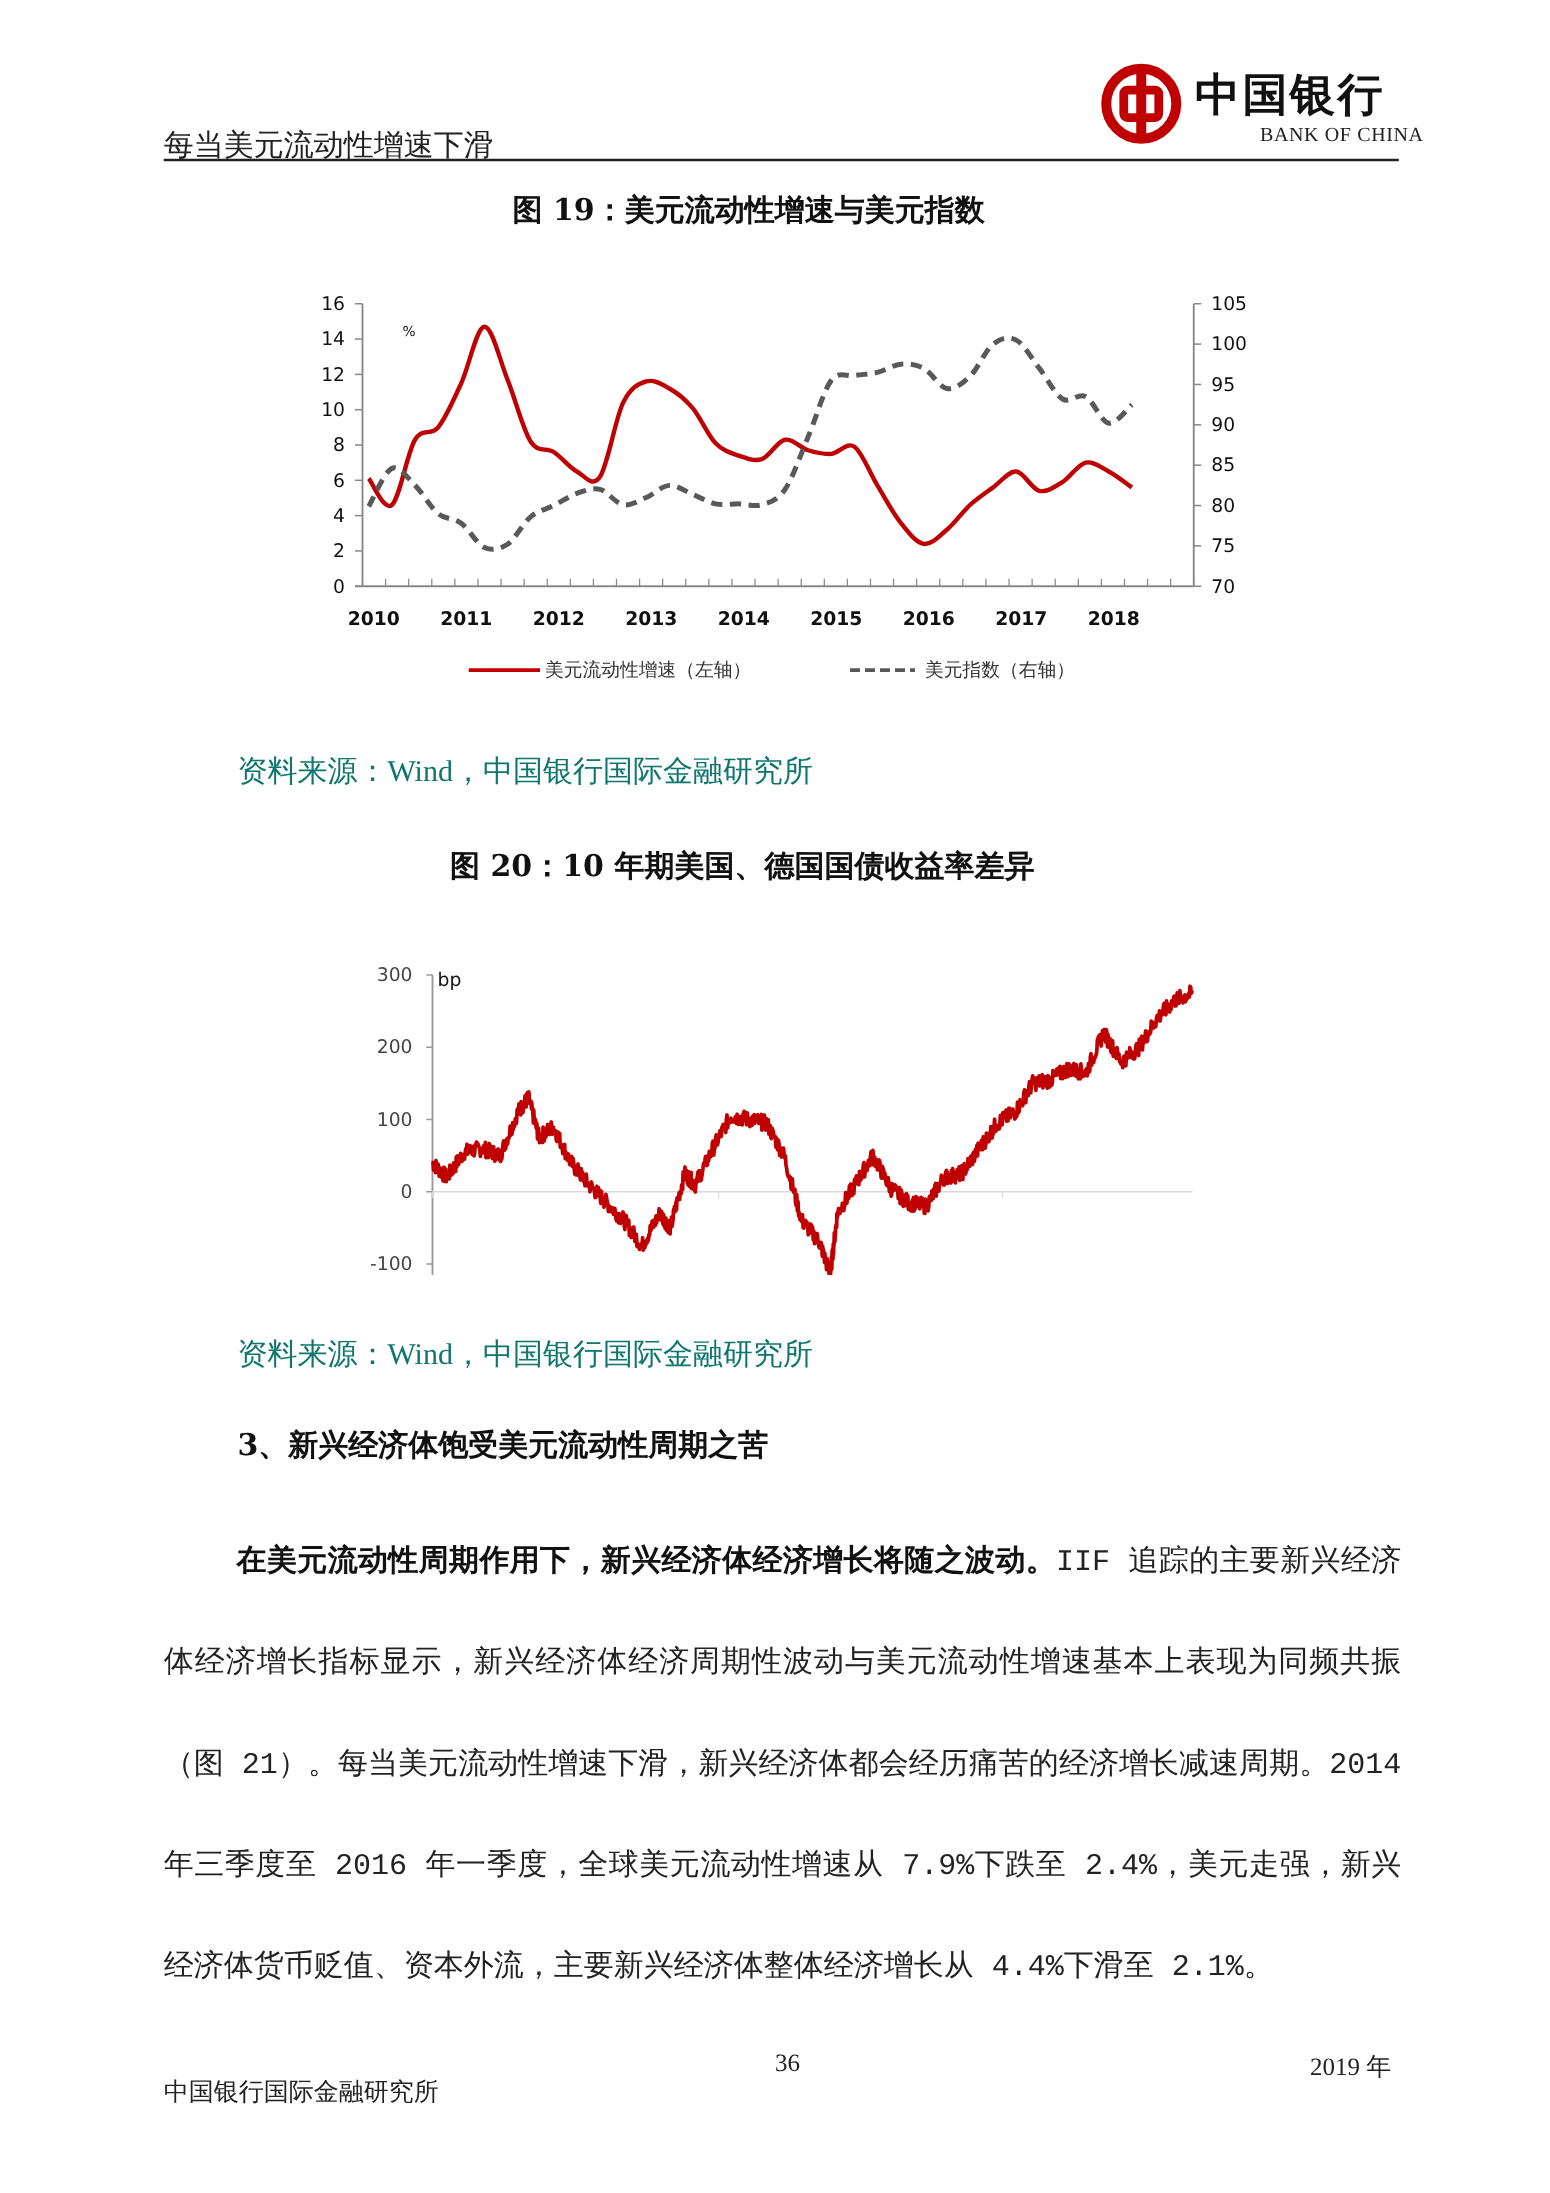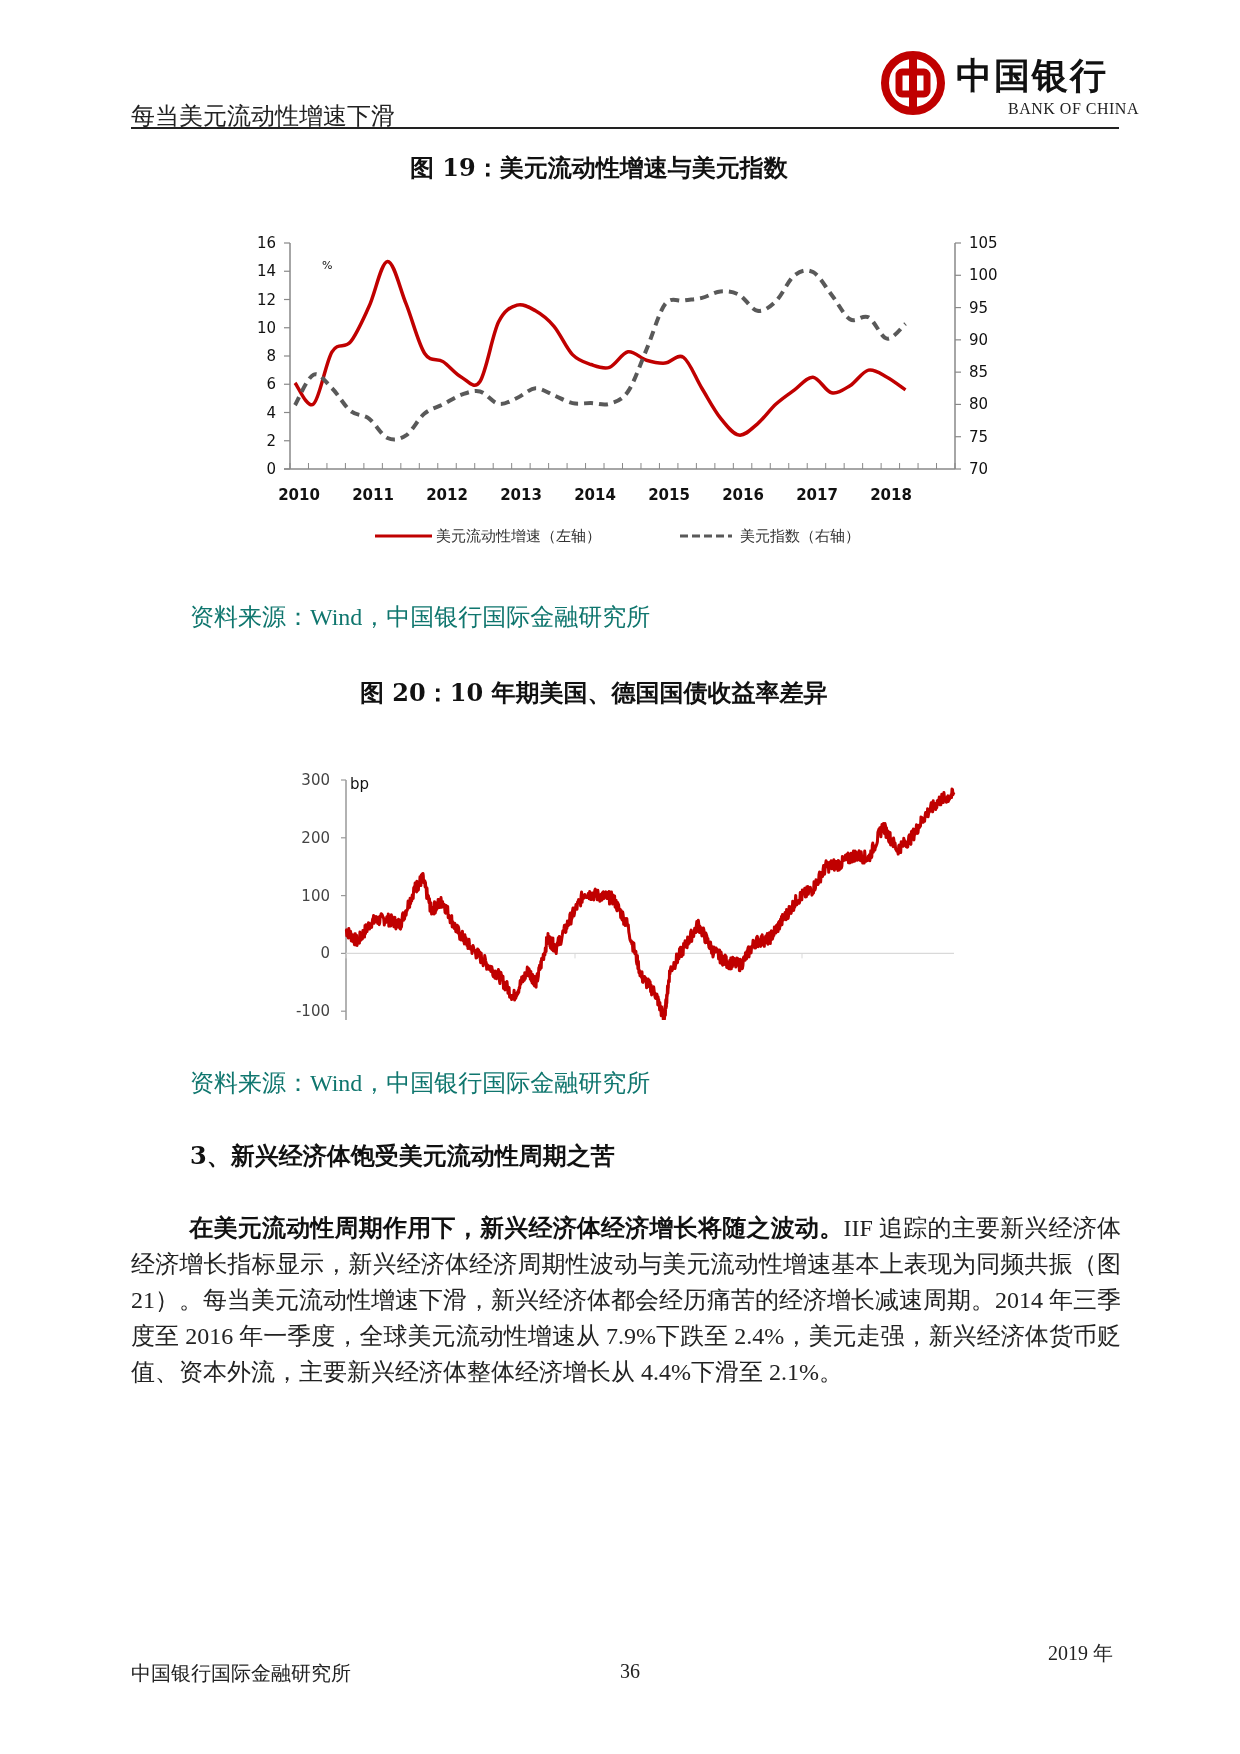--- a/index.html
+++ b/index.html
@@ -5,21 +5,21 @@
   html,body{margin:0;padding:0;background:#fff;}
   body{width:1240px;height:1754px;position:relative;overflow:hidden;font-family:"DejaVu Serif","Liberation Serif",serif;color:#111;}
   .abs{position:absolute;}
   .hdr-title{left:131px;top:100px;font-size:24px;color:#222;letter-spacing:0px;}
   .hdr-line{left:131px;top:127px;width:988px;height:1.5px;background:#222;}
   .logo-cn{left:956px;top:52px;font-size:36px;font-weight:bold;color:#111;letter-spacing:2px;font-family:"DejaVu Serif",serif;}
   .logo-en{left:1008px;top:100px;font-size:16px;color:#222;font-family:"Liberation Serif",serif;letter-spacing:0.5px;}
   .fig-title{font-weight:bold;font-size:24px;font-family:"DejaVu Serif",serif;color:#111;white-space:nowrap;text-align:right;}
   .source{font-size:24px;color:#0f766e;font-family:Liberation Serif, serif;white-space:nowrap;}
   .section{left:190px;top:1140px;font-weight:bold;font-size:24px;white-space:nowrap;}
-  .para{left:131px;top:1210px;width:990px;font-size:24px;line-height:36px;text-align:justify;color:#222;font-family:Liberation Serif, serif;}
+  .para{left:131px;top:1210px;width:990px;font-size:24px;line-height:81px;text-align:justify;color:#222;font-family:Liberation Mono, monospace;}
   .para .lead{font-weight:bold;color:#111;}
   .para .indent{display:inline-block;width:58px;}
   .footer{top:1640px;font-size:20px;color:#222;font-family:"Liberation Serif","DejaVu Serif",serif;white-space:nowrap;}
   svg text{font-family:"DejaVu Sans","Liberation Sans",sans-serif;}
 </style>
 </head>
 <body>
 
 <div class="abs hdr-title">每当美元流动性增速下滑</div>
 <div class="abs hdr-line"></div>
@@ -150,14 +150,14 @@
     <line x1="802" y1="233.39999999999998" x2="802" y2="238.39999999999998" stroke="#d9d9d9" stroke-width="1"></line>
     <text x="802" y="366" text-anchor="middle" font-size="15" fill="#444">2013-08-07</text>
     <polyline points="346.0,210.4 346.4,209.9 346.8,216.0 347.2,214.8 347.6,212.7 348.0,212.3 348.4,218.1 348.8,208.4 349.2,212.4 349.7,215.1 350.1,217.1 350.5,211.2 350.9,213.2 351.3,221.0 351.7,216.1 352.1,219.8 352.5,214.7 352.9,221.6 353.3,216.9 353.7,218.3 354.1,222.7 354.5,224.7 354.9,213.8 355.3,213.8 355.7,225.0 356.1,221.3 356.6,215.2 357.0,225.4 357.4,222.9 357.9,220.5 358.4,218.2 358.9,222.5 359.4,223.1 359.9,212.1 360.4,218.2 360.9,220.2 361.4,215.5 361.9,217.5 362.4,219.0 362.9,210.4 363.5,215.1 364.0,214.4 364.5,217.1 365.0,205.6 365.5,213.6 366.0,204.7 366.5,209.2 367.0,211.5 367.5,206.1 368.0,207.9 368.5,202.7 369.0,203.3 369.5,209.1 370.0,207.3 370.6,203.7 371.1,207.5 371.6,207.4 372.1,202.6 372.6,199.1 373.1,199.4 373.6,195.4 374.1,203.3 374.6,201.8 375.1,200.9 375.6,201.6 376.1,196.4 376.6,201.2 377.2,201.2 377.7,203.4 378.2,203.6 378.7,197.1 379.2,204.7 379.7,202.9 380.2,196.5 380.7,195.2 381.2,193.7 381.7,194.1 382.2,194.9 382.7,196.2 383.2,197.5 383.7,198.4 384.3,205.1 384.8,201.2 385.3,200.6 385.8,202.3 386.3,200.3 386.8,196.8 387.3,196.3 387.8,202.5 388.3,193.9 388.8,206.2 389.3,201.9 389.8,199.3 390.3,201.3 390.8,206.0 391.4,194.8 391.9,201.8 392.4,196.7 392.9,200.5 393.4,202.2 393.9,206.8 394.4,198.5 394.9,197.4 395.4,205.6 395.9,208.9 396.4,207.4 396.9,200.6 397.4,201.0 398.0,201.6 398.5,199.2 399.0,207.5 399.5,200.1 400.0,208.7 400.5,209.1 401.0,207.3 401.5,206.9 402.0,199.1 402.5,194.1 403.0,192.7 403.5,200.3 404.0,194.7 404.5,199.0 405.1,194.9 405.6,191.0 406.1,195.2 406.6,190.2 407.1,190.6 407.6,188.5 408.1,181.0 408.6,188.1 409.1,186.5 409.6,187.3 410.1,178.2 410.6,183.7 411.1,178.5 411.7,181.0 412.2,175.1 412.7,174.6 413.2,178.5 413.7,167.8 414.2,170.4 414.5,166.4 414.8,171.1 415.1,163.1 415.4,165.4 415.7,166.0 416.0,170.3 416.3,168.7 416.6,171.9 416.9,161.3 417.2,171.0 417.5,170.8 417.8,168.9 418.1,166.9 418.4,170.0 418.8,162.4 419.1,164.0 419.4,164.4 419.7,161.9 420.0,156.8 420.3,161.2 420.6,162.1 420.9,165.6 421.2,155.3 421.5,157.9 421.8,159.5 422.1,153.9 422.4,156.4 422.7,158.8 423.0,153.5 423.3,155.6 423.6,162.7 423.9,162.8 424.2,161.4 424.5,161.4 424.8,160.9 425.1,166.8 425.4,162.2 425.8,167.9 426.1,166.6 426.4,172.6 426.7,178.4 427.0,168.1 427.3,174.6 427.6,174.5 427.9,178.9 428.2,175.5 428.5,176.2 428.8,180.9 429.1,182.8 429.4,178.4 429.7,181.6 430.0,191.2 430.3,188.3 430.6,188.2 430.9,182.7 431.2,188.0 431.6,194.1 432.0,187.2 432.5,193.3 432.9,192.6 433.3,188.1 433.7,190.5 434.1,194.0 434.5,181.7 434.9,187.1 435.3,192.9 435.7,188.1 436.1,190.4 436.5,184.0 436.9,189.1 437.3,182.4 437.7,187.6 438.1,179.6 438.5,183.2 438.9,185.5 439.4,179.7 439.8,187.6 440.2,185.2 440.6,184.0 441.0,177.6 441.4,181.4 441.8,187.3 442.2,186.0 442.6,181.6 443.1,185.6 443.6,184.7 444.1,184.3 444.6,187.7 445.1,192.5 445.6,193.2 446.1,185.5 446.7,190.2 447.2,190.0 447.7,186.6 448.2,197.8 448.7,195.0 449.2,198.3 449.7,197.2 450.2,202.8 450.7,202.6 451.2,196.0 451.7,195.5 452.2,207.0 452.7,201.6 453.3,205.9 453.8,206.1 454.3,208.5 454.8,203.2 455.3,207.3 455.8,211.7 456.3,207.6 456.8,205.4 457.3,205.2 457.8,213.0 458.3,206.5 458.8,208.9 459.3,214.5 459.8,219.3 460.4,218.3 460.9,219.9 461.4,213.0 461.9,215.4 462.4,211.2 462.9,220.6 463.4,220.2 463.9,221.2 464.4,223.9 464.9,214.8 465.4,219.3 465.9,217.7 466.4,219.4 467.0,225.5 467.5,222.2 468.0,228.6 468.5,221.9 469.0,219.3 469.5,224.4 470.0,228.5 470.5,229.1 471.0,226.9 471.5,227.3 472.0,233.4 472.5,230.6 473.0,225.5 473.5,227.1 474.1,230.4 474.6,230.9 475.1,230.3 475.6,233.7 476.1,238.0 476.6,237.9 477.1,235.4 477.6,229.0 478.1,231.6 478.6,230.0 479.1,236.5 479.6,231.8 480.1,237.7 480.6,242.7 481.2,233.0 481.7,240.4 482.2,242.2 482.7,242.7 483.2,245.7 483.7,242.4 484.2,243.0 484.7,235.5 485.2,238.1 485.7,241.1 486.2,242.6 486.7,249.3 487.2,244.6 487.8,249.0 488.3,245.4 488.8,248.1 489.3,249.5 489.8,246.4 490.3,246.3 490.8,251.4 491.3,247.2 491.8,246.7 492.3,249.4 492.8,255.0 493.3,256.7 493.8,251.0 494.3,251.9 494.9,258.2 495.4,250.9 495.9,258.0 496.4,258.7 496.9,256.4 497.4,255.3 497.9,252.8 498.4,249.6 498.9,251.2 499.4,260.8 499.9,263.6 500.4,253.6 500.9,252.4 501.4,255.0 502.0,256.9 502.5,260.0 503.0,256.3 503.5,268.4 504.0,265.4 504.5,262.3 505.0,270.0 505.5,263.5 506.0,267.6 506.5,269.2 507.0,261.6 507.5,266.9 508.0,273.3 508.6,267.2 509.1,267.6 509.6,277.2 510.1,274.9 510.6,277.2 511.1,275.4 511.6,279.5 512.1,277.7 512.6,275.3 513.1,275.6 513.6,276.4 514.1,270.2 514.6,280.1 515.1,275.8 515.7,278.4 516.2,276.6 516.7,275.7 517.2,272.4 517.7,274.2 518.2,270.6 518.7,272.5 519.2,267.6 519.7,268.0 520.2,260.6 520.7,264.3 521.2,262.6 521.7,256.9 522.3,258.8 522.8,261.8 523.3,256.0 523.8,258.6 524.3,260.4 524.8,252.7 525.3,258.5 525.8,253.0 526.3,254.4 526.8,253.1 527.3,247.0 527.8,255.7 528.1,251.2 528.4,252.6 528.7,255.5 529.0,248.8 529.4,250.3 529.7,257.0 530.0,250.7 530.3,259.1 530.6,255.0 530.9,251.6 531.2,260.8 531.5,257.0 531.8,258.9 532.1,262.9 532.4,257.6 532.7,254.5 533.0,260.0 533.3,264.2 533.6,258.6 533.9,259.7 534.2,258.8 534.5,266.0 534.8,256.6 535.1,261.6 535.4,258.5 535.7,258.1 536.1,267.2 536.4,256.4 536.8,257.0 537.2,253.7 537.6,261.1 538.0,258.6 538.4,256.0 538.8,247.8 539.2,249.0 539.6,245.2 540.0,249.5 540.4,248.3 540.8,241.6 541.2,247.9 541.6,238.4 542.0,239.7 542.4,237.9 542.8,239.5 543.3,234.3 543.7,239.6 544.1,233.6 544.5,232.9 544.9,235.0 545.3,228.0 545.7,230.0 546.1,231.5 546.5,217.5 546.9,220.5 547.3,223.7 547.7,222.3 548.0,213.6 548.3,222.9 548.6,217.1 548.9,218.5 549.2,221.8 549.5,216.5 549.9,226.3 550.2,226.1 550.5,227.9 550.8,218.9 551.1,217.7 551.4,220.7 551.7,229.2 552.0,229.4 552.3,227.6 552.6,226.5 552.9,217.9 553.2,230.7 553.5,230.9 553.8,228.6 554.1,224.6 554.4,224.4 554.7,230.9 555.0,229.5 555.3,227.0 555.6,232.2 555.9,227.4 556.2,233.6 556.8,225.8 557.3,222.9 557.8,222.1 558.3,217.8 558.8,225.0 559.3,216.6 559.8,218.3 560.3,216.8 560.8,224.5 561.3,222.0 561.8,218.5 562.3,215.2 562.8,210.9 563.3,212.1 563.9,208.7 564.4,205.2 564.9,205.1 565.4,212.5 565.9,212.1 566.4,204.8 566.9,208.5 567.4,201.1 567.9,205.9 568.4,204.3 568.9,205.0 569.4,203.2 569.9,194.4 570.4,193.0 571.0,204.1 571.5,199.2 572.0,198.3 572.5,190.8 573.0,187.9 573.5,189.8 574.0,195.9 574.5,193.3 575.0,187.8 575.5,188.7 576.0,184.5 576.5,186.8 577.0,189.2 577.6,181.8 578.1,181.6 578.6,179.6 579.1,179.8 579.6,179.6 580.1,179.9 580.6,186.0 581.1,175.6 581.6,172.0 582.1,182.3 582.6,176.8 583.1,176.2 583.6,176.1 584.1,178.1 584.7,174.5 585.2,176.0 585.7,176.2 586.2,177.3 586.7,177.6 587.2,177.5 587.7,176.2 588.2,173.6 588.7,175.6 589.2,178.7 589.7,171.4 590.2,178.0 590.7,179.4 591.2,178.4 591.8,179.3 592.3,173.1 592.8,176.6 593.3,174.3 593.8,179.9 594.3,173.4 594.8,170.4 595.3,169.1 595.8,176.2 596.3,175.1 596.8,173.5 597.3,179.8 597.8,170.2 598.4,175.1 598.9,178.8 599.4,175.9 599.9,181.3 600.4,180.7 600.9,174.3 601.4,174.1 601.9,180.1 602.4,172.7 602.9,173.7 603.4,171.8 603.9,178.5 604.4,174.7 604.9,175.9 605.5,173.7 606.0,171.9 606.5,174.3 607.0,178.6 607.5,172.6 608.0,174.6 608.5,174.9 609.0,171.6 609.5,184.1 610.0,183.0 610.5,176.2 611.0,172.0 611.5,172.0 612.1,181.3 612.6,184.0 613.1,174.9 613.6,182.2 614.1,178.3 614.6,175.9 615.1,187.3 615.6,186.8 616.1,180.2 616.6,189.6 617.1,190.8 617.6,182.5 618.1,183.9 618.6,184.9 619.2,190.0 619.7,190.1 620.2,189.2 620.7,197.6 621.2,190.4 621.7,198.6 622.2,199.9 622.7,192.1 623.2,194.9 623.7,204.3 624.2,202.7 624.7,198.3 625.2,205.6 625.7,204.1 626.3,203.5 626.8,198.5 627.3,203.8 627.8,206.2 628.3,204.9 628.8,212.0 629.3,214.6 629.8,218.6 630.3,220.5 630.8,221.6 631.3,220.7 631.8,224.1 632.3,221.9 632.9,231.3 633.4,230.3 633.9,223.0 634.4,232.3 634.9,233.6 635.4,232.2 635.9,231.3 636.4,241.5 636.9,244.3 637.4,235.6 637.9,248.8 638.4,241.2 638.9,252.7 639.4,250.1 640.0,255.8 640.5,251.8 641.0,252.9 641.5,257.4 642.0,251.8 642.5,262.0 643.0,262.4 643.5,258.9 644.0,260.7 644.5,256.4 645.0,257.5 645.5,257.7 646.0,259.6 646.6,267.8 647.1,260.4 647.6,266.8 648.1,259.1 648.6,263.4 649.1,259.9 649.6,264.2 650.1,261.6 650.6,271.7 651.1,265.0 651.6,274.9 652.1,271.5 652.6,269.1 653.1,272.8 653.7,266.8 654.2,271.1 654.7,275.3 655.2,277.6 655.7,278.4 656.0,277.4 656.3,273.9 656.6,274.0 656.9,274.1 657.2,275.5 657.5,277.0 657.8,285.0 658.1,276.8 658.4,282.2 658.7,279.4 659.0,285.1 659.3,284.2 659.6,290.0 659.9,282.5 660.2,290.4 660.6,286.1 660.9,289.2 661.2,295.7 661.5,288.0 661.8,287.0 662.1,294.6 662.4,290.2 662.7,296.2 663.0,294.6 663.3,300.2 663.6,298.7 663.9,303.1 664.2,300.0 664.4,299.3 664.6,296.7 664.8,289.0 665.0,289.9 665.2,285.6 665.4,295.3 665.6,283.4 665.8,279.8 666.0,288.2 666.2,287.1 666.4,286.7 666.6,275.1 666.8,283.1 667.0,275.7 667.2,276.2 667.5,266.1 667.7,266.8 667.9,273.4 668.1,268.8 668.3,267.5 668.5,261.5 668.7,260.7 668.9,259.7 669.1,260.6 669.3,261.8 669.5,250.9 669.7,252.6 669.9,254.0 670.4,249.4 670.9,246.8 671.4,247.7 671.9,250.8 672.4,249.8 672.9,247.4 673.4,248.1 673.9,242.6 674.5,247.9 675.0,248.5 675.5,245.3 676.0,243.7 676.5,234.1 677.0,239.9 677.5,242.5 678.0,237.8 678.5,233.8 679.0,238.8 679.5,228.8 680.0,234.5 680.5,227.3 681.0,227.3 681.6,236.6 682.1,228.2 682.6,227.9 683.1,234.9 683.6,223.6 684.1,225.3 684.6,224.0 685.1,220.7 685.6,227.1 686.1,224.0 686.6,227.0 687.1,227.7 687.6,217.1 688.2,224.5 688.7,222.1 689.2,223.2 689.7,220.7 690.2,217.5 690.7,211.7 691.2,210.1 691.7,221.5 692.2,215.5 692.7,213.1 693.2,215.9 693.7,216.4 694.2,211.4 694.7,208.3 695.3,209.2 695.8,212.6 696.3,206.0 696.8,201.4 697.3,211.4 697.8,203.7 698.3,200.3 698.8,204.1 699.3,212.4 699.8,205.9 700.3,212.8 700.8,212.2 701.3,207.7 701.9,215.9 702.4,208.9 702.9,213.0 703.4,208.0 703.9,209.9 704.4,216.5 704.9,222.1 705.4,222.6 705.9,213.1 706.4,214.6 706.9,216.2 707.4,222.7 707.9,218.5 708.4,223.6 709.0,227.4 709.5,228.4 710.0,226.8 710.5,222.0 711.0,226.4 711.5,233.2 712.0,226.4 712.5,232.4 713.0,237.0 713.5,234.4 714.0,227.1 714.5,232.4 715.0,228.5 715.5,232.1 716.1,227.9 716.6,229.4 717.1,229.3 717.6,230.7 718.1,231.6 718.6,238.9 719.1,235.8 719.6,230.1 720.1,242.9 720.6,237.6 721.1,232.1 721.6,235.9 722.1,243.8 722.7,245.1 723.2,238.2 723.7,236.2 724.2,238.3 724.7,244.4 725.2,234.9 725.7,244.6 726.2,236.5 726.7,247.5 727.2,245.7 727.7,246.7 728.2,242.3 728.7,248.7 729.2,244.6 729.8,240.2 730.3,248.9 730.8,238.0 731.3,248.8 731.8,241.0 732.3,246.9 732.8,237.2 733.3,245.1 733.8,240.7 734.3,238.4 734.8,243.3 735.3,239.5 735.8,247.1 736.3,242.9 736.9,237.9 737.4,245.2 737.9,238.6 738.4,243.4 738.9,240.1 739.4,250.6 739.9,250.7 740.4,239.3 740.9,248.2 741.4,240.9 741.9,248.3 742.4,248.6 742.9,245.8 743.5,237.4 744.0,236.8 744.5,236.7 745.0,240.3 745.5,232.7 746.0,233.6 746.5,238.9 747.0,231.1 747.5,231.2 748.0,228.1 748.5,226.8 749.0,236.9 749.5,227.8 750.0,227.0 750.6,232.9 751.1,232.9 751.6,226.6 752.1,226.3 752.6,225.4 753.1,220.2 753.6,224.8 754.1,225.2 754.6,227.9 755.1,222.9 755.6,227.9 756.1,220.6 756.6,217.5 757.2,216.3 757.7,217.5 758.2,226.7 758.7,221.6 759.2,225.4 759.7,219.7 760.2,225.8 760.7,226.3 761.2,216.5 761.7,223.8 762.2,214.8 762.7,224.7 763.2,222.8 763.7,223.8 764.3,226.3 764.8,217.6 765.3,222.7 765.8,215.8 766.3,215.6 766.8,218.7 767.3,213.5 767.8,224.3 768.3,219.4 768.8,214.0 769.3,212.8 769.8,218.7 770.3,223.6 770.8,212.3 771.4,210.9 771.9,212.1 772.4,219.2 772.9,217.2 773.4,213.0 773.9,215.5 774.4,206.9 774.9,208.3 775.4,208.6 775.9,212.9 776.4,205.4 776.9,206.1 777.4,204.5 778.0,211.6 778.5,202.5 779.0,201.7 779.5,209.1 780.0,205.3 780.5,199.3 781.0,205.2 781.5,196.4 782.0,204.7 782.5,194.6 783.0,196.1 783.5,199.9 784.0,197.5 784.5,199.0 785.1,192.4 785.6,195.8 786.1,199.8 786.6,189.4 787.1,197.0 787.6,193.2 788.1,198.5 788.6,195.7 789.1,186.6 789.6,188.8 790.1,186.7 790.6,187.5 791.1,193.4 791.7,190.1 792.2,190.5 792.7,181.3 793.2,187.8 793.7,190.4 794.2,185.6 794.7,187.3 795.2,181.8 795.7,175.4 796.2,183.4 796.7,184.9 797.2,183.6 797.7,183.3 798.2,182.1 798.8,180.2 799.3,183.2 799.8,181.2 800.3,172.4 800.8,176.3 801.3,176.1 801.8,179.8 802.3,170.1 802.8,174.3 803.3,171.7 803.8,172.2 804.3,170.3 804.8,168.2 805.3,177.0 805.9,171.6 806.4,176.7 806.9,166.8 807.4,173.0 807.9,166.6 808.4,174.2 808.9,169.1 809.4,170.6 809.9,168.5 810.4,167.4 810.9,170.8 811.4,170.0 811.9,175.2 812.5,174.0 813.0,172.2 813.5,173.0 814.0,161.7 814.5,170.4 815.0,169.8 815.5,167.8 816.0,159.8 816.5,160.3 817.0,161.6 817.5,160.5 818.0,164.6 818.5,163.1 819.0,154.6 819.6,151.9 820.1,154.5 820.6,162.1 821.1,155.2 821.6,155.8 822.1,152.3 822.6,156.4 823.1,149.0 823.6,145.4 824.1,150.2 824.6,154.2 825.1,148.8 825.6,144.0 826.1,140.7 826.7,145.1 827.2,146.7 827.7,143.6 828.2,142.6 828.7,152.3 829.2,142.6 829.7,147.1 830.2,142.1 830.7,145.2 831.2,140.7 831.7,148.8 832.2,146.0 832.7,143.6 833.3,141.7 833.8,139.8 834.3,150.3 834.8,141.1 835.3,146.7 835.8,143.0 836.3,141.5 836.8,148.7 837.3,141.7 837.8,150.5 838.3,140.5 838.8,141.1 839.3,149.9 839.8,142.1 840.4,148.7 840.9,147.1 841.4,148.0 841.9,145.8 842.4,136.4 842.9,140.3 843.4,140.5 843.9,138.5 844.4,139.4 844.9,140.1 845.4,135.3 845.9,139.8 846.4,139.4 847.0,134.3 847.5,136.5 848.0,133.1 848.5,142.8 849.0,136.7 849.5,141.3 850.0,142.9 850.5,135.1 851.0,133.3 851.5,141.9 852.0,139.2 852.5,141.9 853.0,134.7 853.5,131.0 854.1,136.4 854.6,141.2 855.1,131.0 855.6,137.8 856.1,132.0 856.6,134.4 857.1,140.3 857.6,138.8 858.1,134.9 858.6,138.3 859.1,130.8 859.6,140.1 860.1,139.1 860.6,140.8 861.2,131.8 861.7,137.4 862.2,138.1 862.7,143.1 863.2,140.8 863.7,142.9 864.2,143.0 864.7,131.1 865.2,137.1 865.7,139.1 866.2,141.2 866.7,140.8 867.2,138.8 867.8,140.4 868.3,136.2 868.8,136.7 869.3,134.9 869.8,140.7 870.3,136.6 870.8,130.7 871.3,137.7 871.8,136.8 872.3,125.3 872.8,123.0 873.3,132.2 873.8,125.8 874.3,129.5 874.9,130.0 875.4,127.1 875.9,126.6 876.4,125.1 876.9,123.8 877.4,121.6 877.9,112.1 878.4,110.6 878.9,109.1 879.4,111.1 879.9,107.8 880.4,109.4 880.9,116.8 881.4,109.9 882.0,104.5 882.5,111.3 883.0,111.7 883.5,103.6 884.0,105.8 884.5,113.7 885.0,103.6 885.5,105.9 886.0,117.5 886.5,107.8 887.0,116.9 887.5,117.9 888.0,110.9 888.6,120.9 889.1,122.1 889.6,120.5 890.1,112.6 890.6,125.0 891.1,118.4 891.6,124.8 892.1,121.2 892.6,124.9 893.1,126.7 893.6,118.1 894.1,121.8 894.6,125.9 895.1,123.1 895.7,129.3 896.2,129.7 896.7,131.1 897.2,129.5 897.7,131.6 898.2,134.1 898.7,126.0 899.2,125.0 899.7,128.1 900.2,129.9 900.7,132.6 901.2,121.8 901.7,123.3 902.3,123.6 902.8,122.6 903.3,126.2 903.8,118.2 904.3,125.2 904.8,120.7 905.3,123.7 905.8,124.3 906.3,126.8 906.8,122.2 907.3,127.3 907.8,126.7 908.3,121.2 908.8,116.2 909.4,114.9 909.9,115.1 910.4,123.8 910.9,124.3 911.4,111.6 911.9,119.1 912.4,110.7 912.9,116.8 913.4,109.0 913.9,120.0 914.4,113.9 914.9,114.4 915.4,109.2 915.9,110.3 916.5,104.7 917.0,111.2 917.5,113.4 918.0,112.7 918.5,107.8 919.0,105.3 919.5,107.6 920.0,106.7 920.5,106.0 921.0,96.9 921.5,102.4 922.0,97.6 922.5,100.8 923.1,102.3 923.6,100.1 924.1,101.1 924.6,101.2 925.1,95.6 925.6,92.6 926.1,94.1 926.6,92.2 927.1,96.4 927.6,88.7 928.1,96.8 928.6,93.5 929.1,91.8 929.6,91.2 930.2,91.3 930.7,85.5 931.2,82.8 931.7,84.6 932.2,89.7 932.7,91.8 933.2,80.7 933.7,86.5 934.2,87.3 934.7,87.1 935.2,83.4 935.7,89.6 936.2,85.8 936.8,87.7 937.3,80.7 937.8,84.1 938.3,81.5 938.8,80.5 939.3,76.9 939.8,84.8 940.3,84.3 940.8,84.7 941.3,80.6 941.8,74.2 942.3,76.6 942.8,75.4 943.3,82.6 943.9,72.5 944.4,76.6 944.9,78.5 945.4,79.7 945.9,78.8 946.4,82.3 946.9,80.2 947.4,76.8 947.9,75.9 948.4,81.4 948.9,78.1 949.4,79.4 949.9,78.1 950.4,77.3 951.0,74.8 951.5,77.6 952.0,69.0 952.5,69.5 953.0,74.7 953.5,73.5 954.0,74.4" fill="none" stroke="#c00000" stroke-width="3" stroke-linejoin="round"></polyline>
   </svg>
 <div class="abs source" style="left:190px;top:1067px;">资料来源：Wind，中国银行国际金融研究所</div>
 
 <div class="abs fig-title section">3、新兴经济体饱受美元流动性周期之苦</div>
 <div class="abs para"><span class="indent"></span><span class="lead">在美元流动性周期作用下，新兴经济体经济增长将随之波动。</span><span>IIF 追踪的主要新兴经济体经济增长指标显示，新兴经济体经济周期性波动与美元流动性增速基本上表现为同频共振（图 21）。每当美元流动性增速下滑，新兴经济体都会经历痛苦的经济增长减速周期。2014 年三季度至 2016 年一季度，全球美元流动性增速从 7.9%下跌至 2.4%，美元走强，新兴经济体货币贬值、资本外流，主要新兴经济体整体经济增长从 4.4%下滑至 2.1%。</span></div>
 
 <div class="abs footer" style="left:131px;margin-top:20px;">中国银行国际金融研究所</div>
-<div class="abs footer" style="left:620px;margin-top:20px;">36</div>
+<div class="abs footer" style="left:620px;">36</div>
 <div class="abs footer" style="left:1048px;">2019 年</div>
 
 </body></html>

